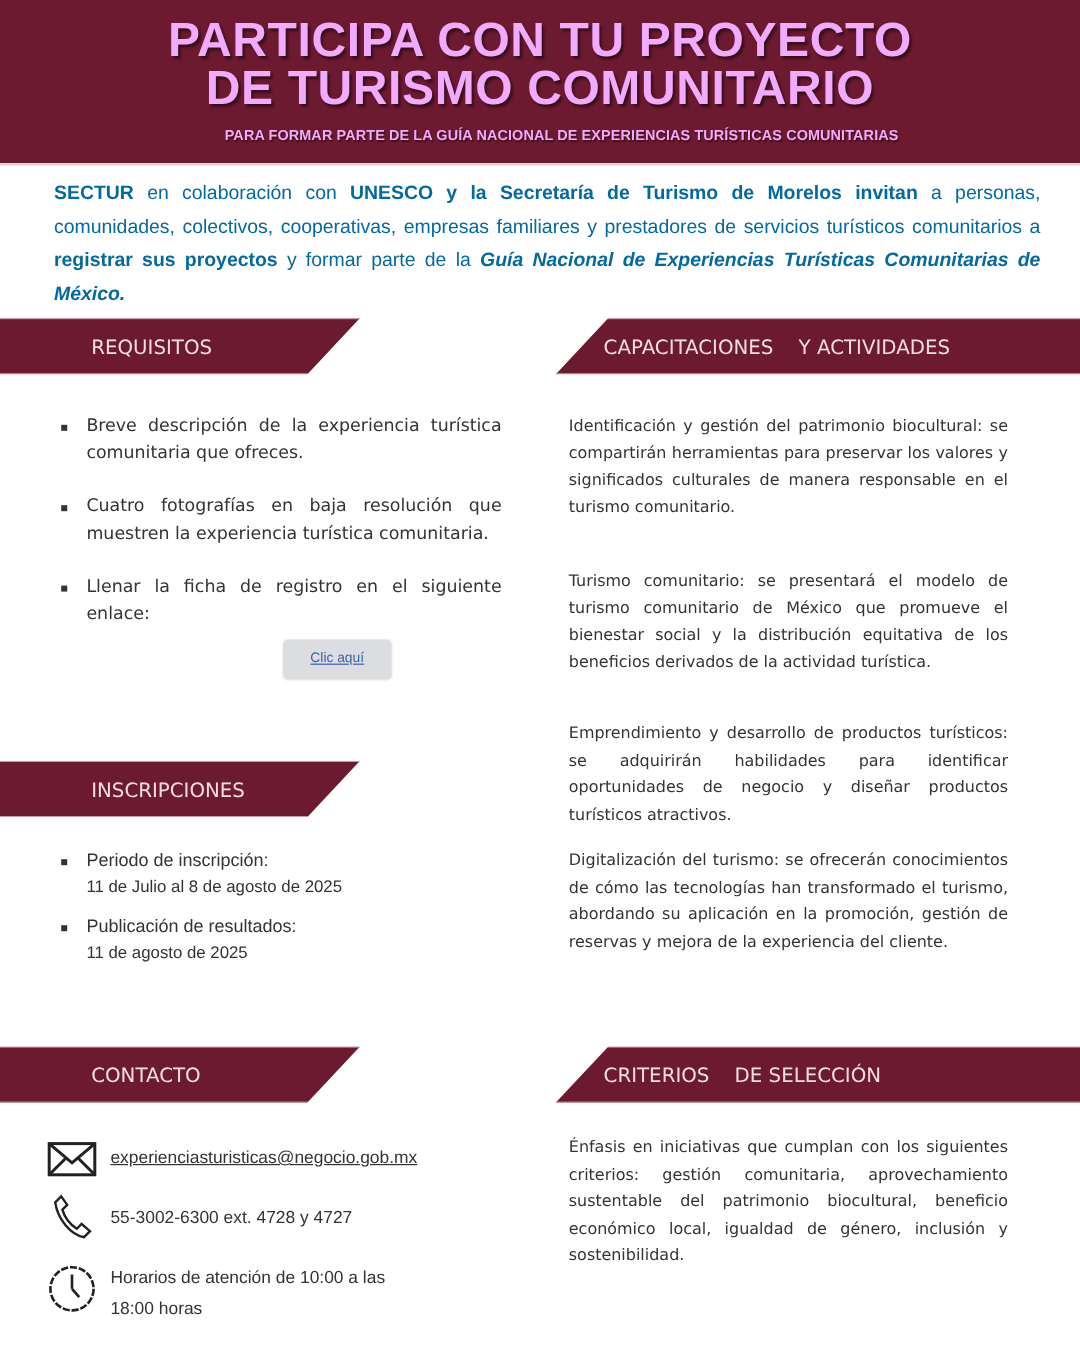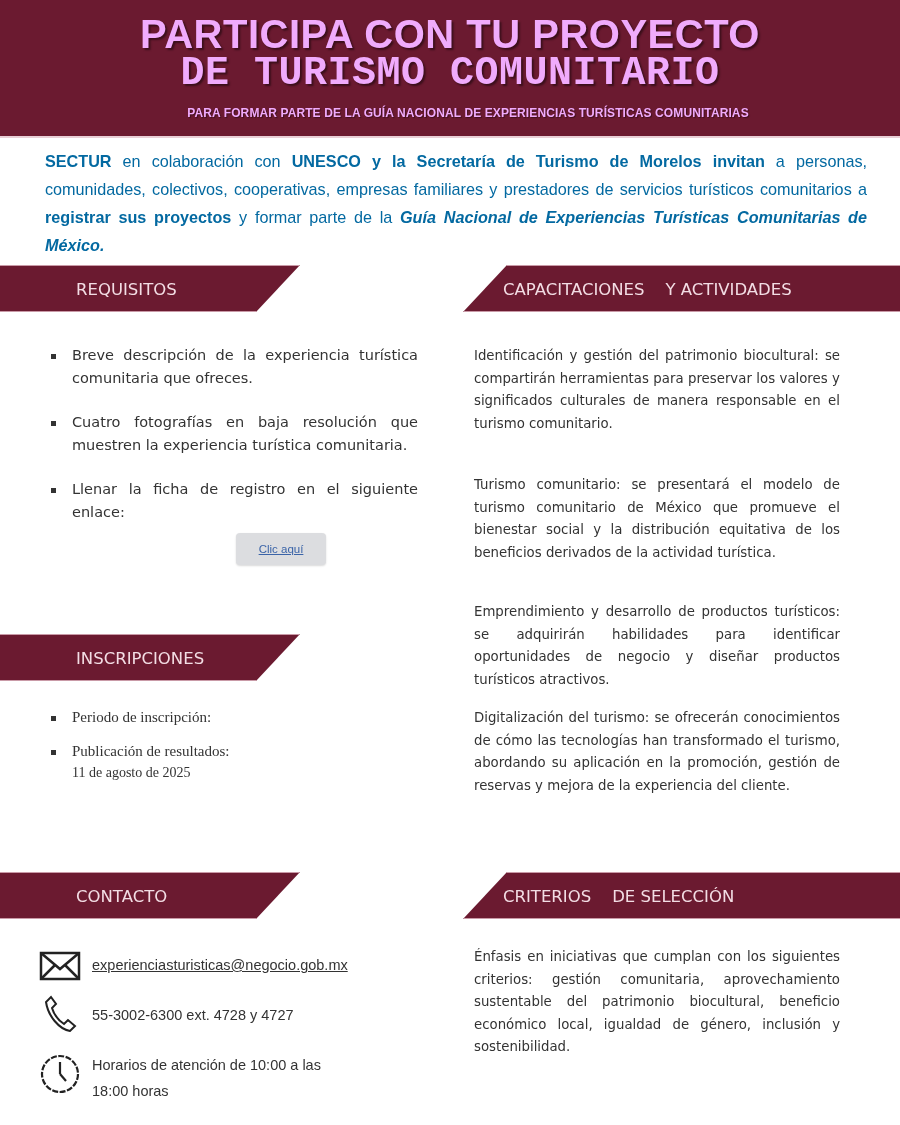--- a/index.html
+++ b/index.html
@@ -9,21 +9,21 @@
   .header {
     position: absolute; left: 0; top: 0; width: 900px; height: 136px;
     background: #6b1a30; text-align: center; color: #f0abfc;
   }
   .header .t1, .header .t2 {
     font-family: "Liberation Sans", sans-serif; font-weight: 700;
     font-size: 40px; line-height: 40px; letter-spacing: 0.5px;
     text-shadow: 2px 2px 2px rgba(0,0,0,0.45);
   }
   .header .t1 { padding-top: 14px; }
-  .header .t2 { margin-top: 0px; font-family: Liberation Mono, monospace; }
+  .header .t2 { margin-top: 0px; }
   .header .sub {
     font-family: "Liberation Sans", sans-serif; font-weight: 700;
     font-size: 12px; margin-top: 12px; letter-spacing: 0.1px;
     text-shadow: 1px 1px 1px rgba(0,0,0,0.4);
     margin-left: 36px;
   }
   .header-underline { position: absolute; left: 0; top: 136px; width: 900px; height: 2px; background: #e8cfd6; }
 
   .intro {
     position: absolute; left: 45px; top: 147px; width: 822px;
@@ -51,21 +51,21 @@
   .req { left: 48px; top: 344px; width: 370px; font-size: 14.5px; line-height: 22.5px; text-align: justify; }
   .req li { margin-bottom: 22px; }
 
   .link-btn {
     position: absolute; left: 236px; top: 533px; width: 90px; height: 32px;
     background: #dcdde0; border-radius: 4px; box-shadow: 0 1px 2px rgba(0,0,0,0.15);
     font-family: "Liberation Sans", sans-serif; font-size: 11.5px; color: #3b64a8;
     text-decoration: underline; text-align: center; line-height: 32px; cursor: pointer;
   }
 
-  .insc { left: 48px; top: 707px; width: 370px; font-family: Liberation Serif, serif; font-size: 15px; line-height: 21px; }
+  .insc { left: 48px; top: 707px; width: 370px; font-family: Liberation Sans, sans-serif; font-size: 15px; line-height: 21px; }
   .insc li { margin-bottom: 13px; }
   .insc li::before { top: 9px; }
   .insc .lbl { display: block; }
   .insc .val { display: block; font-size: 14px; }
 
   .cap-para {
     position: absolute; left: 474px; width: 366px;
     font-family: "DejaVu Sans", sans-serif; font-size: 13.3px; line-height: 22.6px;
     text-align: justify; color: #333;
   }
@@ -106,20 +106,21 @@
 <p class="cap-para" style="top:474px;">Turismo comunitario: se presentará el modelo de turismo comunitario de México que promueve el bienestar social y la distribución equitativa de los beneficios derivados de la actividad turística.</p>
 <p class="cap-para" style="top:601px;">Emprendimiento y desarrollo de productos turísticos: se adquirirán habilidades para identificar oportunidades de negocio y diseñar productos turísticos atractivos.</p>
 <p class="cap-para" style="top:707px;">Digitalización del turismo: se ofrecerán conocimientos de cómo las tecnologías han transformado el turismo, abordando su aplicación en la promoción, gestión de reservas y mejora de la experiencia del cliente.</p>
 
 <div class="banner left" style="top:634px;width:300px;">
   <span style="left:76px;">INSCRIPCIONES</span>
 </div>
 <ul class="bullets insc">
   <li>
     <span class="lbl">Periodo de inscripción:</span>
+    <span class="val">11 de Julio al 8 de agosto de 2025</span>
   </li>
   <li>
     <span class="lbl">Publicación de resultados:</span>
     <span class="val">11 de agosto de 2025</span>
   </li>
 </ul>
 
 <div class="banner left" style="top:872px;width:300px;">
   <span style="left:76px;">CONTACTO</span>
 </div>

